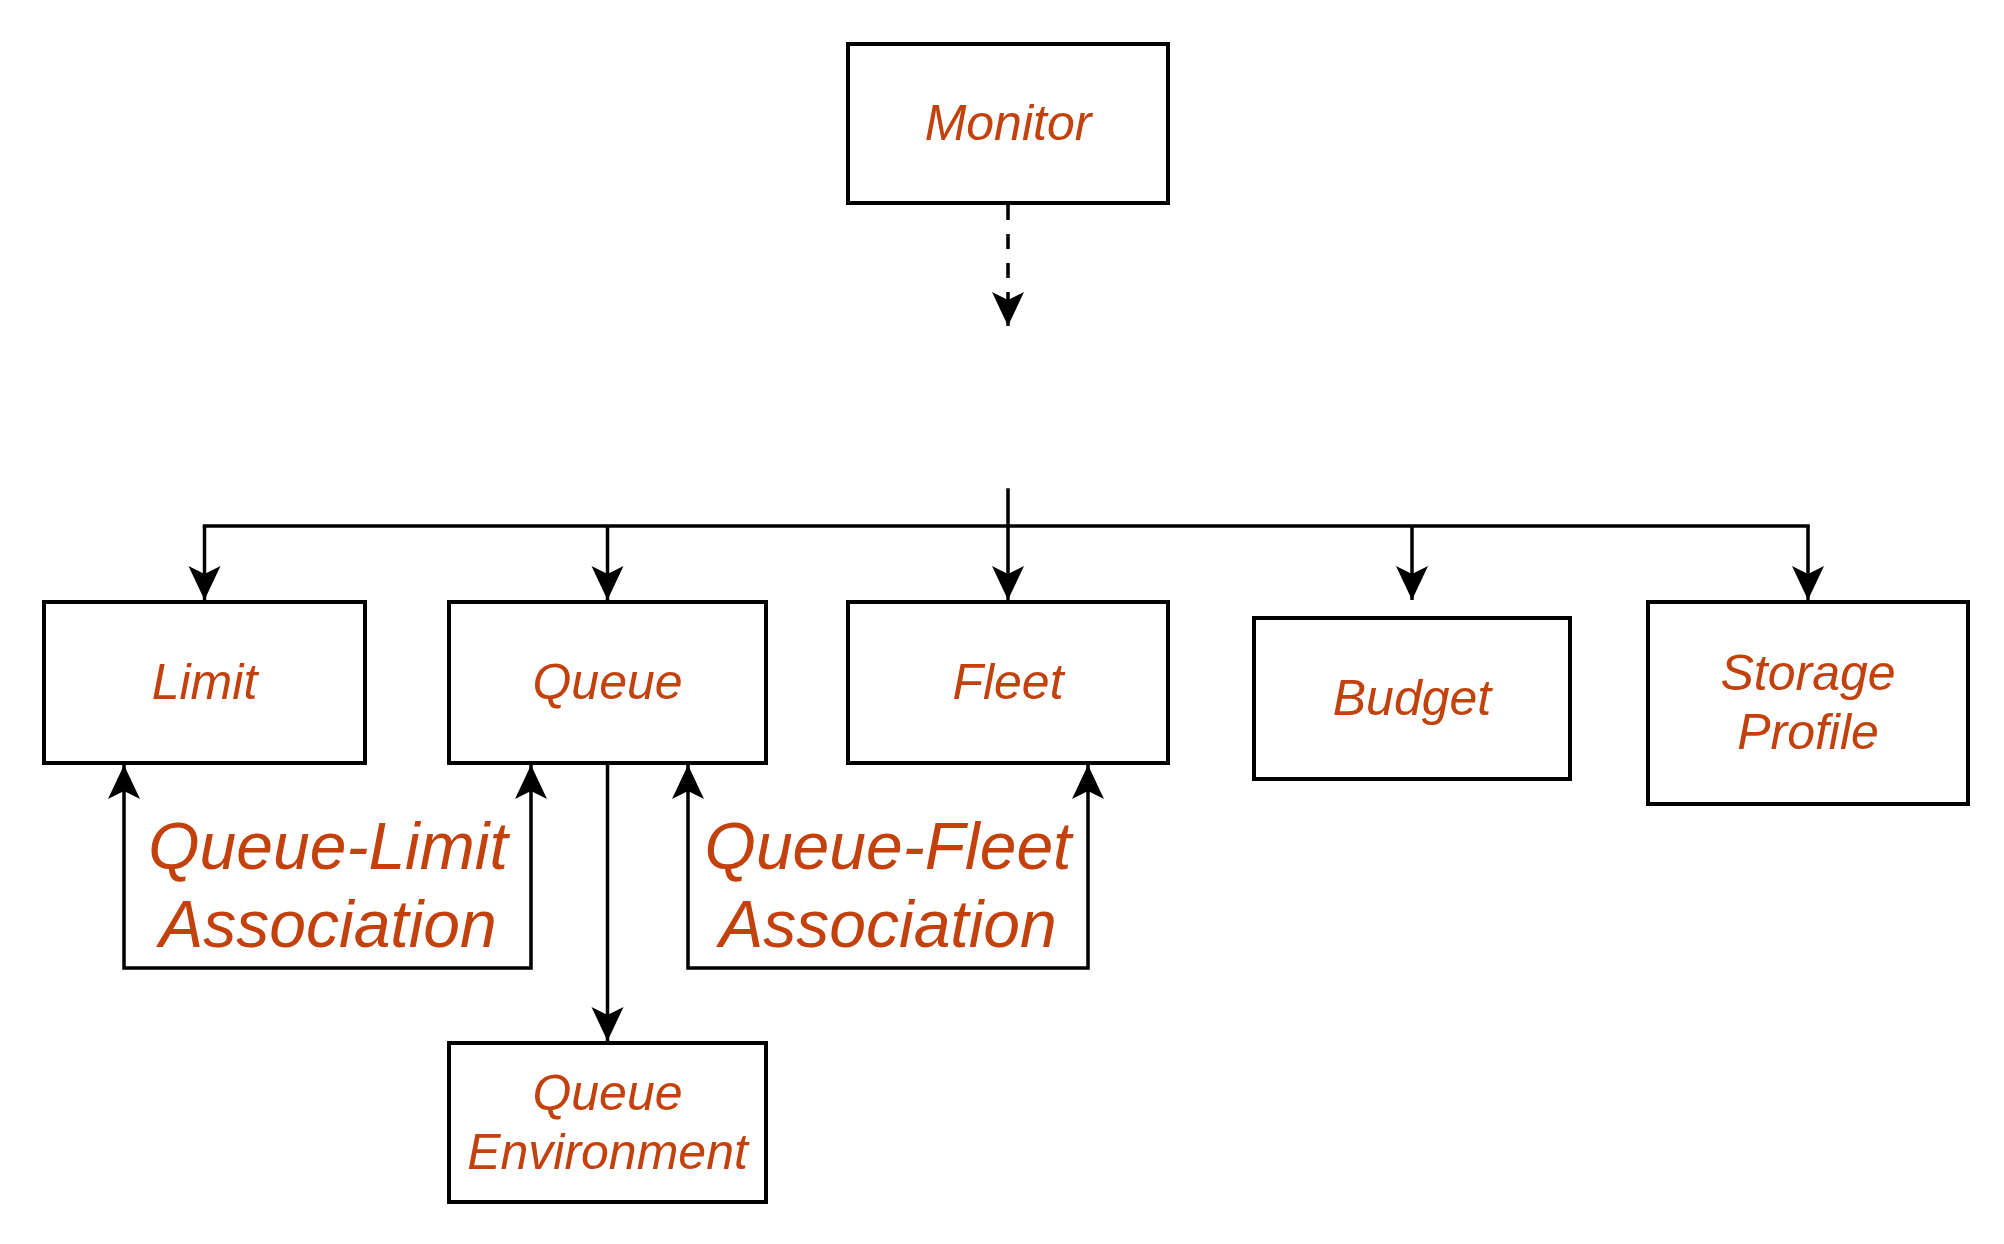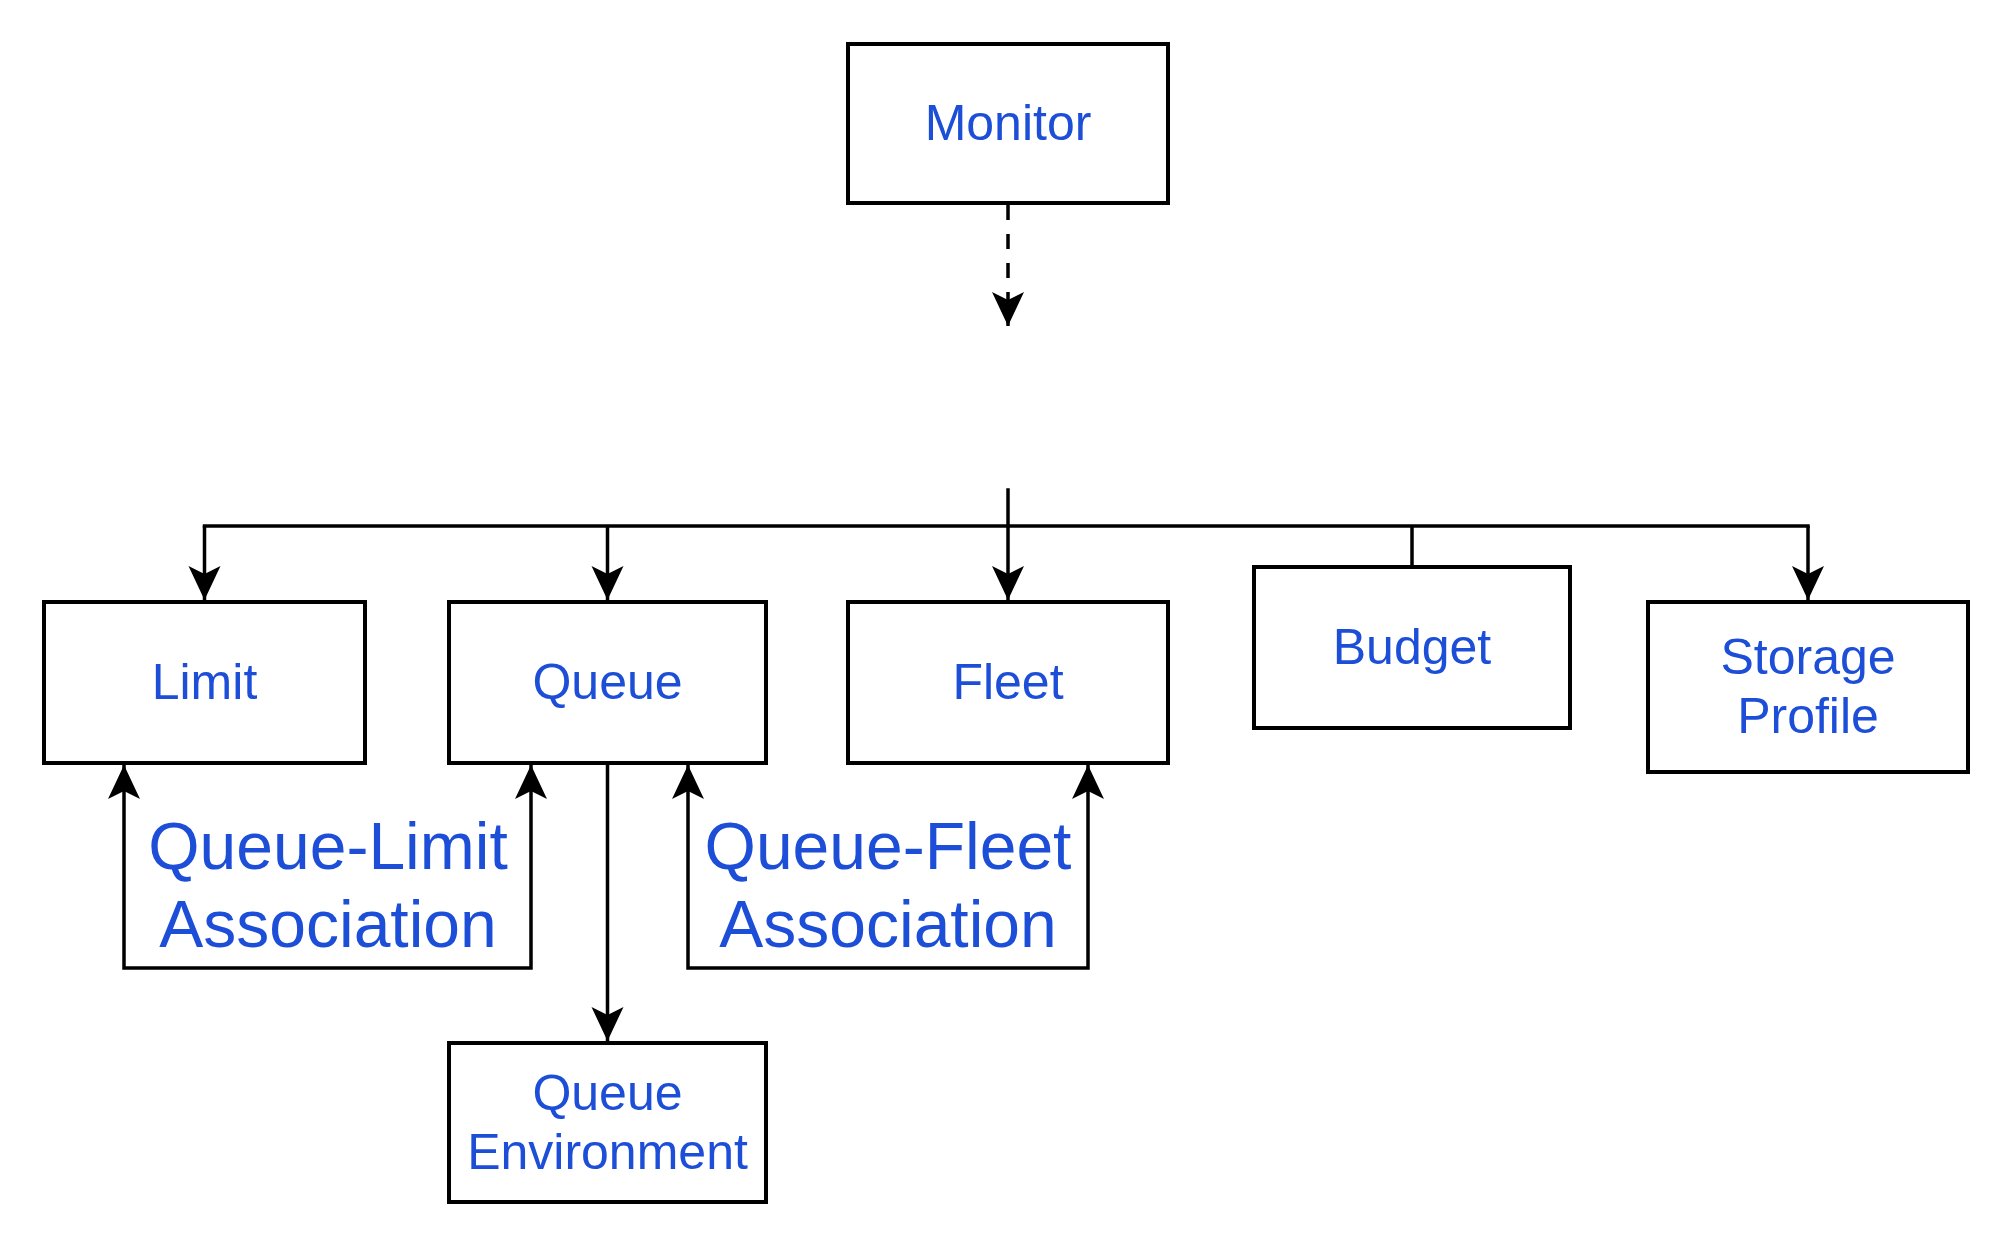--- a/index.html
+++ b/index.html
@@ -6,22 +6,23 @@
     margin: 0;
     padding: 0;
     background: #ffffff;
   }
   .canvas {
     position: relative;
     width: 2004px;
     height: 1244px;
     background: #ffffff;
     font-family: "Liberation Sans", sans-serif;
-    color: #1d4ed8;
+    color: #c2410c;
     overflow: hidden;
+    font-style: italic;
   }
   .connector-layer {
     position: absolute;
     left: 0;
     top: 0;
     width: 2004px;
     height: 1244px;
   }
   .edge {
     stroke: #000000;
@@ -55,22 +56,22 @@
     line-height: 1.18;
     text-align: center;
     white-space: pre-line;
   }
   
   .node-monitor          { left: 846px;  top: 42px;   width: 324px; height: 163px; }
   .node-farm             { left: 846px;  top: 326px;  width: 324px; height: 164px; }
   .node-limit            { left: 42px;   top: 600px;  width: 325px; height: 165px; }
   .node-queue            { left: 447px;  top: 600px;  width: 321px; height: 165px; }
   .node-fleet            { left: 846px;  top: 600px;  width: 324px; height: 165px; text-align: center; }
-  .node-budget           { left: 1252px; top: 565px;  width: 320px; height: 165px; }
-  .node-storage-profile  { left: 1646px; top: 600px;  width: 324px; height: 174px; }
+  .node-budget           { left: 1252px; top: 616px;  width: 320px; height: 165px; }
+  .node-storage-profile  { left: 1646px; top: 600px;  width: 324px; height: 206px; }
   .node-queue-environment{ left: 447px;  top: 1041px; width: 321px; height: 163px; }
   .label-queue-limit  { left: 328px; top: 886px; }
   .label-queue-fleet  { left: 888px; top: 886px; }
 </style>
 </head>
 <body>
 
 <div class="canvas">
 
   <svg class="connector-layer" width="2004" height="1244" viewBox="0 0 2004 1244" xmlns="http://www.w3.org/2000/svg">

